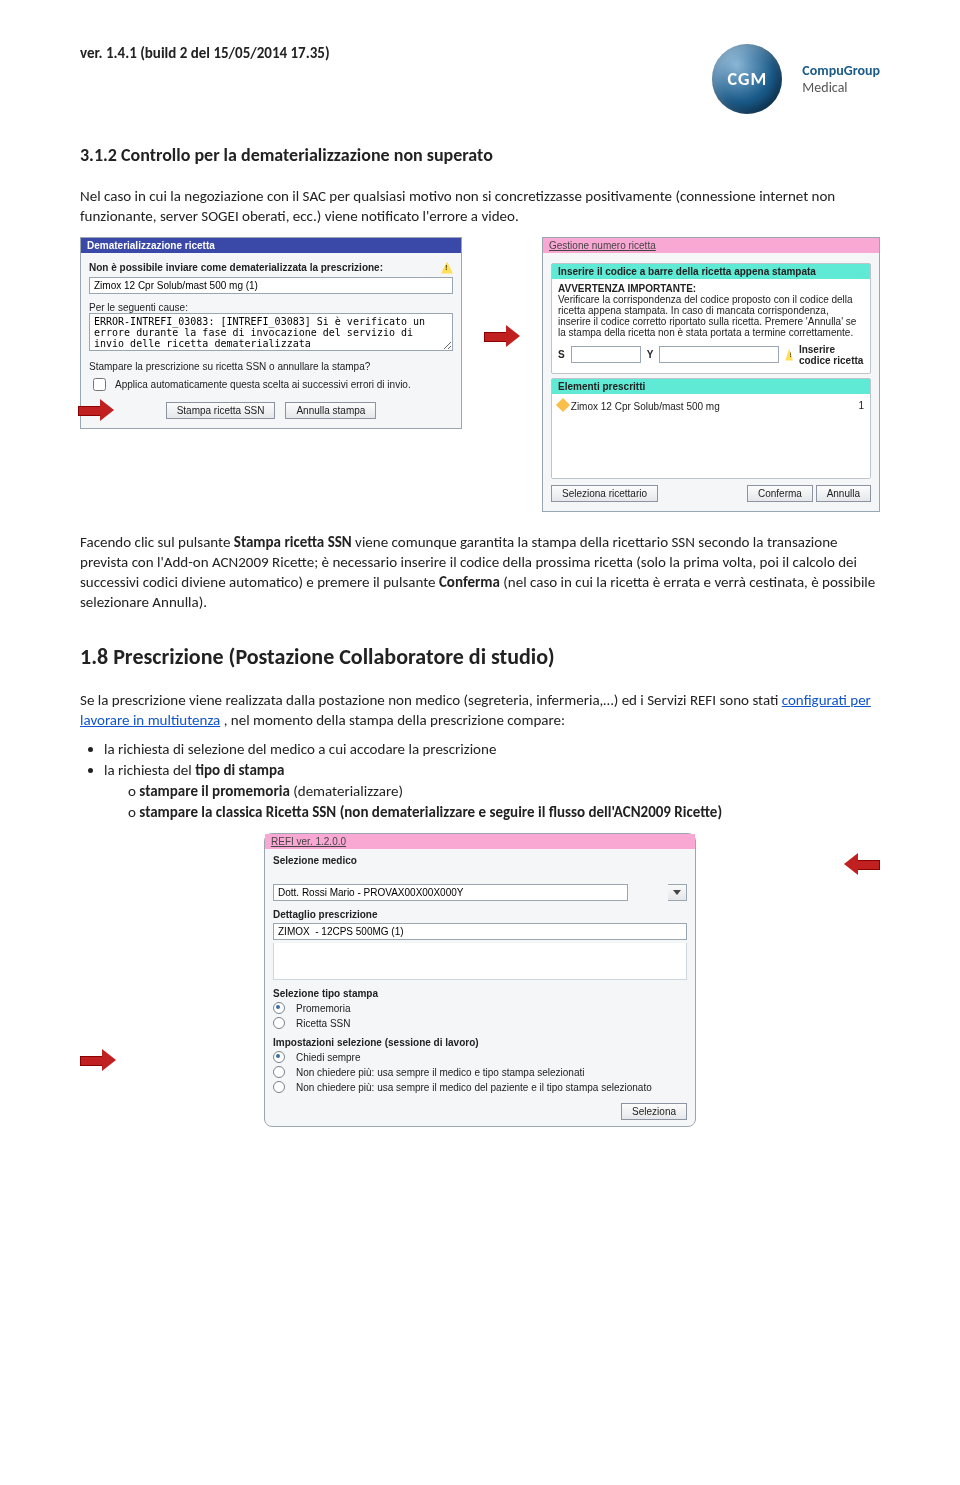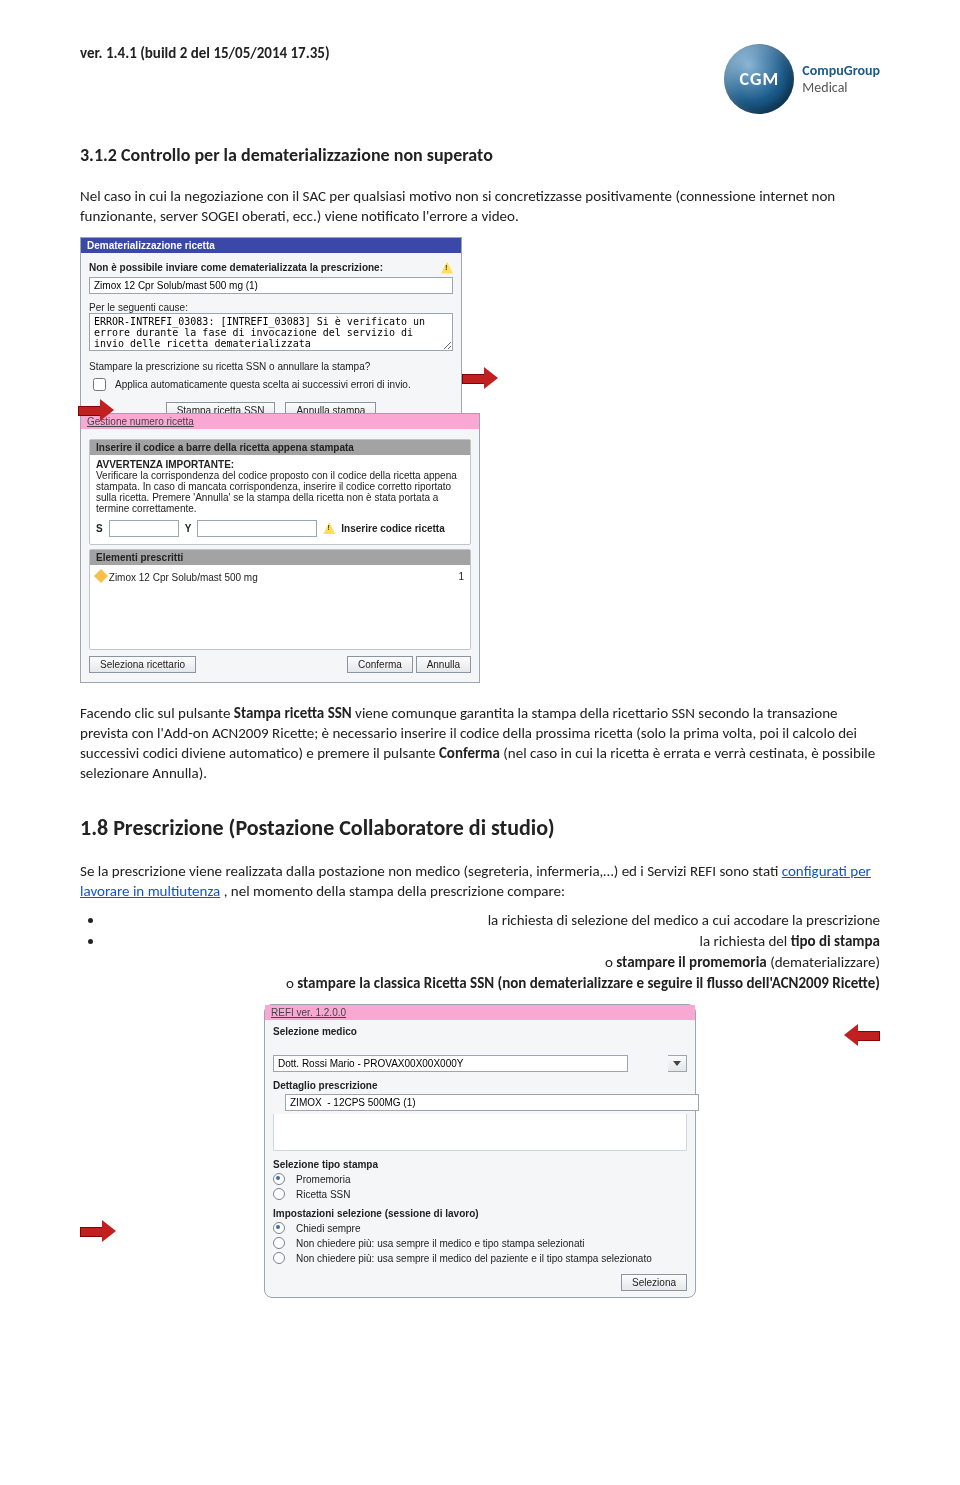--- a/index.html
+++ b/index.html
@@ -18,47 +18,47 @@
   .hdr {
     display: flex;
     justify-content: space-between;
     align-items: flex-start;
     margin-bottom: 30px;
   }
   .hdr-left {
     font-weight: bold;
     font-size: 15px;
   }
-  .hdr-right { display:flex; align-items:center; gap:8px; }
+  .hdr-right { display:flex; align-items:center; gap:20px; }
   .logo-badge {
     width: 70px; height: 70px; border-radius: 50%;
     background: radial-gradient(circle at 35% 30%, #8ab6d6 0%, #1b5b8a 55%, #0a3a5e 100%);
     color:#fff; display:flex; align-items:center; justify-content:center;
     font-weight:bold; font-size:18px; letter-spacing:1px;
     box-shadow: inset 6px 6px 12px rgba(255,255,255,0.25), inset -4px -4px 10px rgba(0,0,0,0.35);
   }
   .logo-text { font-size:14px; }
   .logo-text .line1 { font-weight: bold; color:#1b5b8a; display:block; }
   .logo-text .line2 { color:#555; display:block; }
 
   h2 { font-size: 18px; margin: 8px 0; }
   h1.section { font-size: 22px; margin: 30px 0 6px; }
 
   p { margin: 20px 0 10px; line-height: 1.35; }
 
-  ul.bul { list-style: disc; margin: 2px 0 8px 24px; padding: 0; text-align: right; }
+  ul.bul { list-style: disc; margin: 2px 0 8px 24px; padding: 0; }
   ul.bul > li { margin: 3px 0; }
   ul.sub { list-style: none; margin: 2px 0 2px 24px; padding:0; }
   ul.sub > li::before { content:"o "; }
   ul.sub > li { margin: 3px 0; }
 
   a, .link { color:#1155cc; text-decoration: underline; }
 
   
-  .shots-row { display:flex; gap:22px; align-items:flex-start; margin: 10px 0 18px; flex-direction: column; }
+  .shots-row { display:flex; gap:22px; align-items:flex-start; margin: 10px 0 18px; }
   .arrow {
     display:inline-block; position:relative;
     width:36px; height:16px;
   }
   .arrow .shaft {
     position:absolute; top:3px; left:0;
     width:22px; height:8px; border:1px solid #8a0000; background:#c02020;
   }
   .arrow .head {
     position:absolute; left:22px; top:-4px;
@@ -71,21 +71,21 @@
     border:1px solid #9aa6b2; background:#f4f6f8; font-size:10px;
     font-family: Tahoma, Arial, sans-serif;
     color:#222;
   }
   .wA { width: 380px; }
   .wB { width: 398px; }
   .title-a { background:#3a49a8; color:#fff; padding:2px 6px; font-weight:bold; }
   .title-b { background:#f9a8d4; color:#444; padding:2px 6px;text-decoration:underline; }
   .pad { padding:6px 8px; }
   .grp { border:1px solid #bcc4cc; border-radius:2px; background:#fff; margin:4px 0; }
-  .grp-hdr { font-weight:bold; padding:2px 6px; background:#a3a3a3; }
+  .grp-hdr { font-weight:bold; padding:2px 6px; background:#5eead4; }
   .fld { width:100%; box-sizing:border-box; border:1px solid #9aa6b2; background:#fff; padding:2px 4px; font-size:10px; }
   .btn { display:inline-block; border:1px solid #8b94a0; background:linear-gradient(#fcfcfc,#e5e7ea); padding:2px 10px; font-size:10px; }
   .row { display:flex; align-items:center; gap:6px; margin:3px 0; }
   .warn-tiny { display:inline-block; width:12px; height:12px; background:#ffdf5a; clip-path: polygon(50% 0,100% 100%,0 100%); position:relative; }
   .warn-tiny::after { content:"!"; font-weight:bold; font-size:8px; position:absolute; left:4px; top:1px; color:#5c4700; }
   .pencil { display:inline-block; width:10px; height:10px; background:#f8c04a; transform: rotate(-45deg); }
 
   .wC { width: 430px; font-size:10px;border-radius:8px; }
   .dropdown { display:flex; }
   .dropdown .fld { flex:1; }
@@ -223,21 +223,21 @@
 
     <div class="win wC" style="margin:0 auto;">
       <div class="title-b">REFI  ver. 1.2.0.0</div>
       <div class="pad">
         <b>Selezione medico</b>
         <div class="dropdown" style="margin:18px 0 8px;gap:40px;">
           <input class="fld" value="Dott. Rossi Mario - PROVAX00X00X000Y" style="">
           <div class="car"></div>
         </div>
         <b>Dettaglio prescrizione</b>
-        <input class="fld" style="margin: 3px 12px;" value="ZIMOX  - 12CPS 500MG (1)">
+        <input class="fld" style="margin: 3px 0px;" value="ZIMOX  - 12CPS 500MG (1)">
         <div style="height:36px; border:1px solid #cfd5dc; border-top:none; background:#fff; margin-bottom:8px;"></div>
 
         <b>Selezione tipo stampa</b>
         <div class="row">
             <span class="radio sel"></span>
             <span>Promemoria</span>
           </div>
         <div class="row">
             <span class="radio"></span>
             <span>Ricetta SSN</span>

